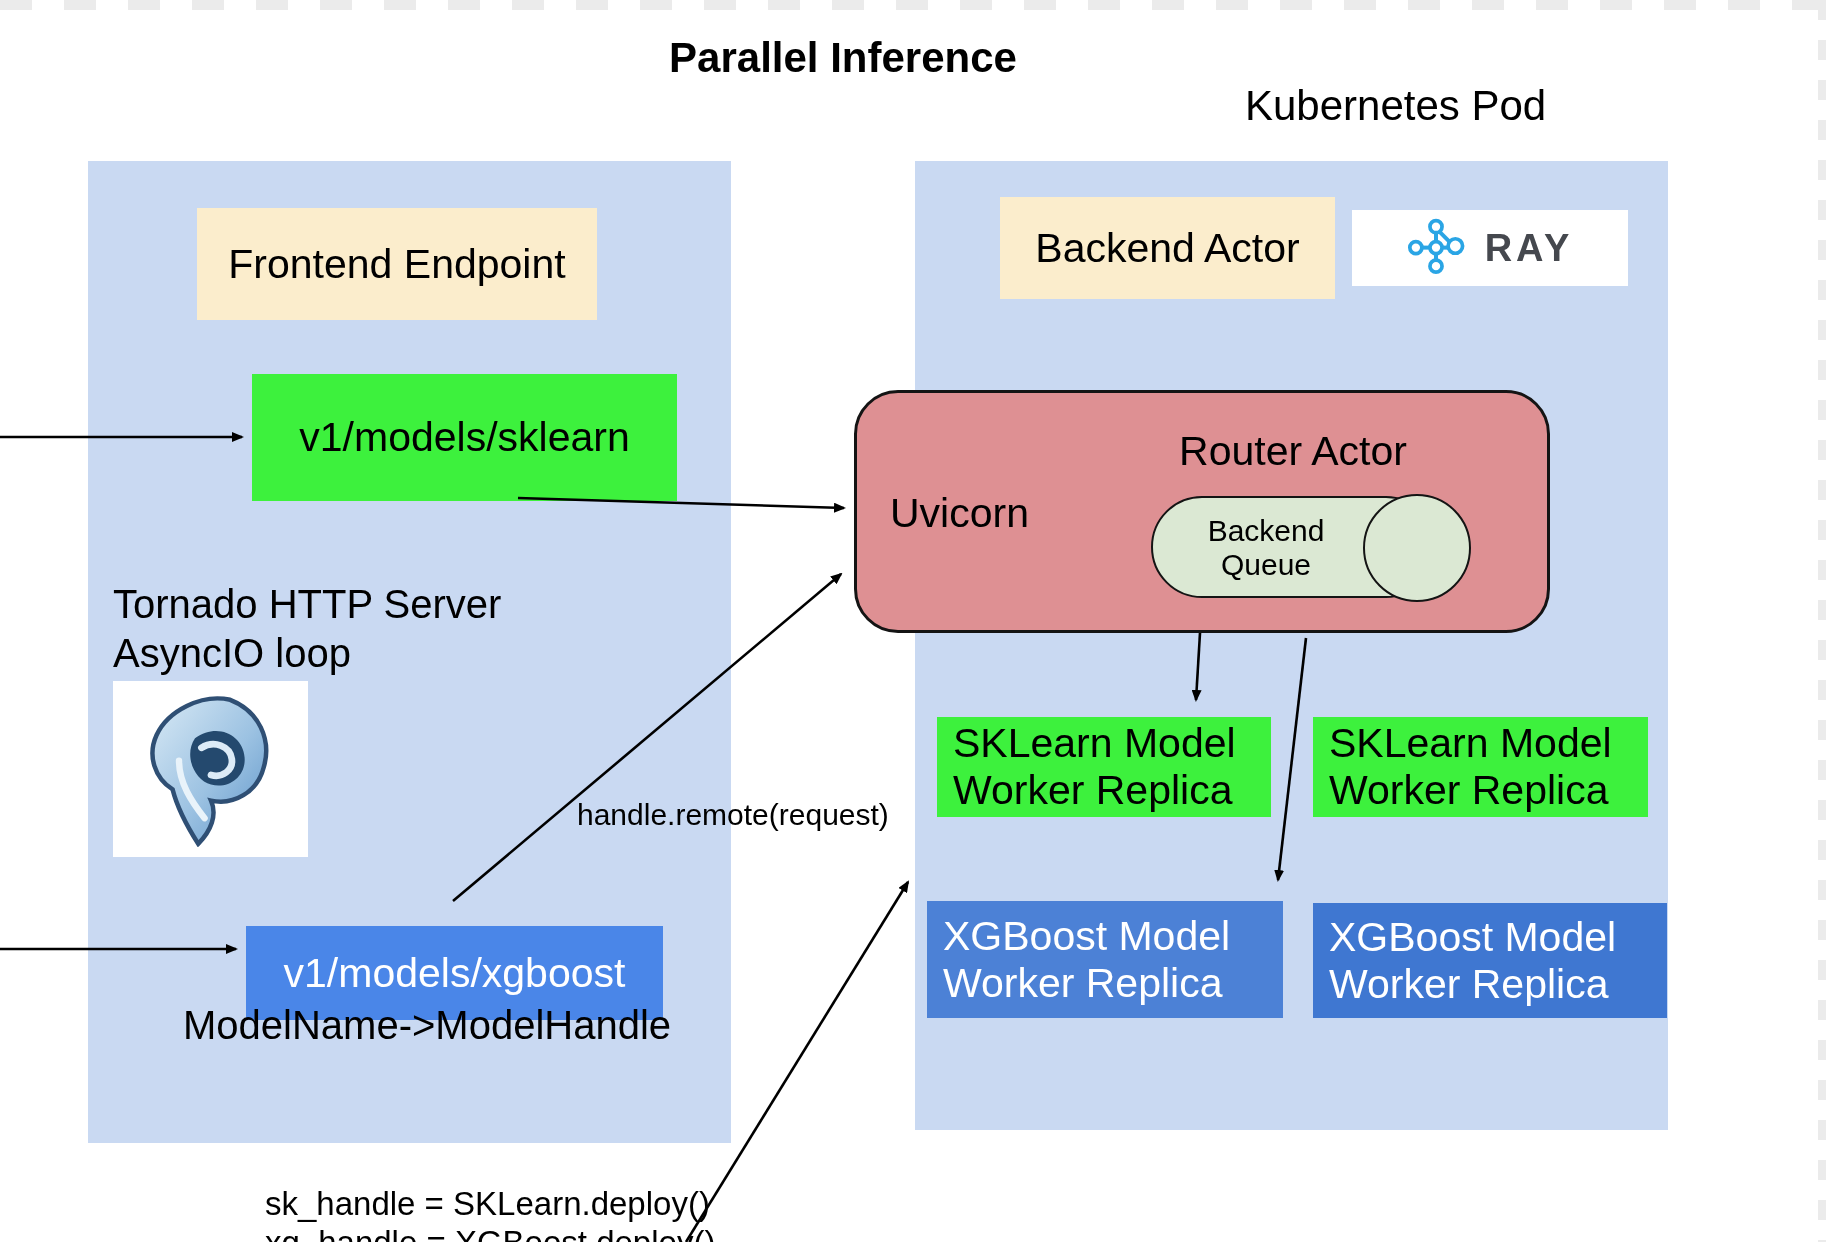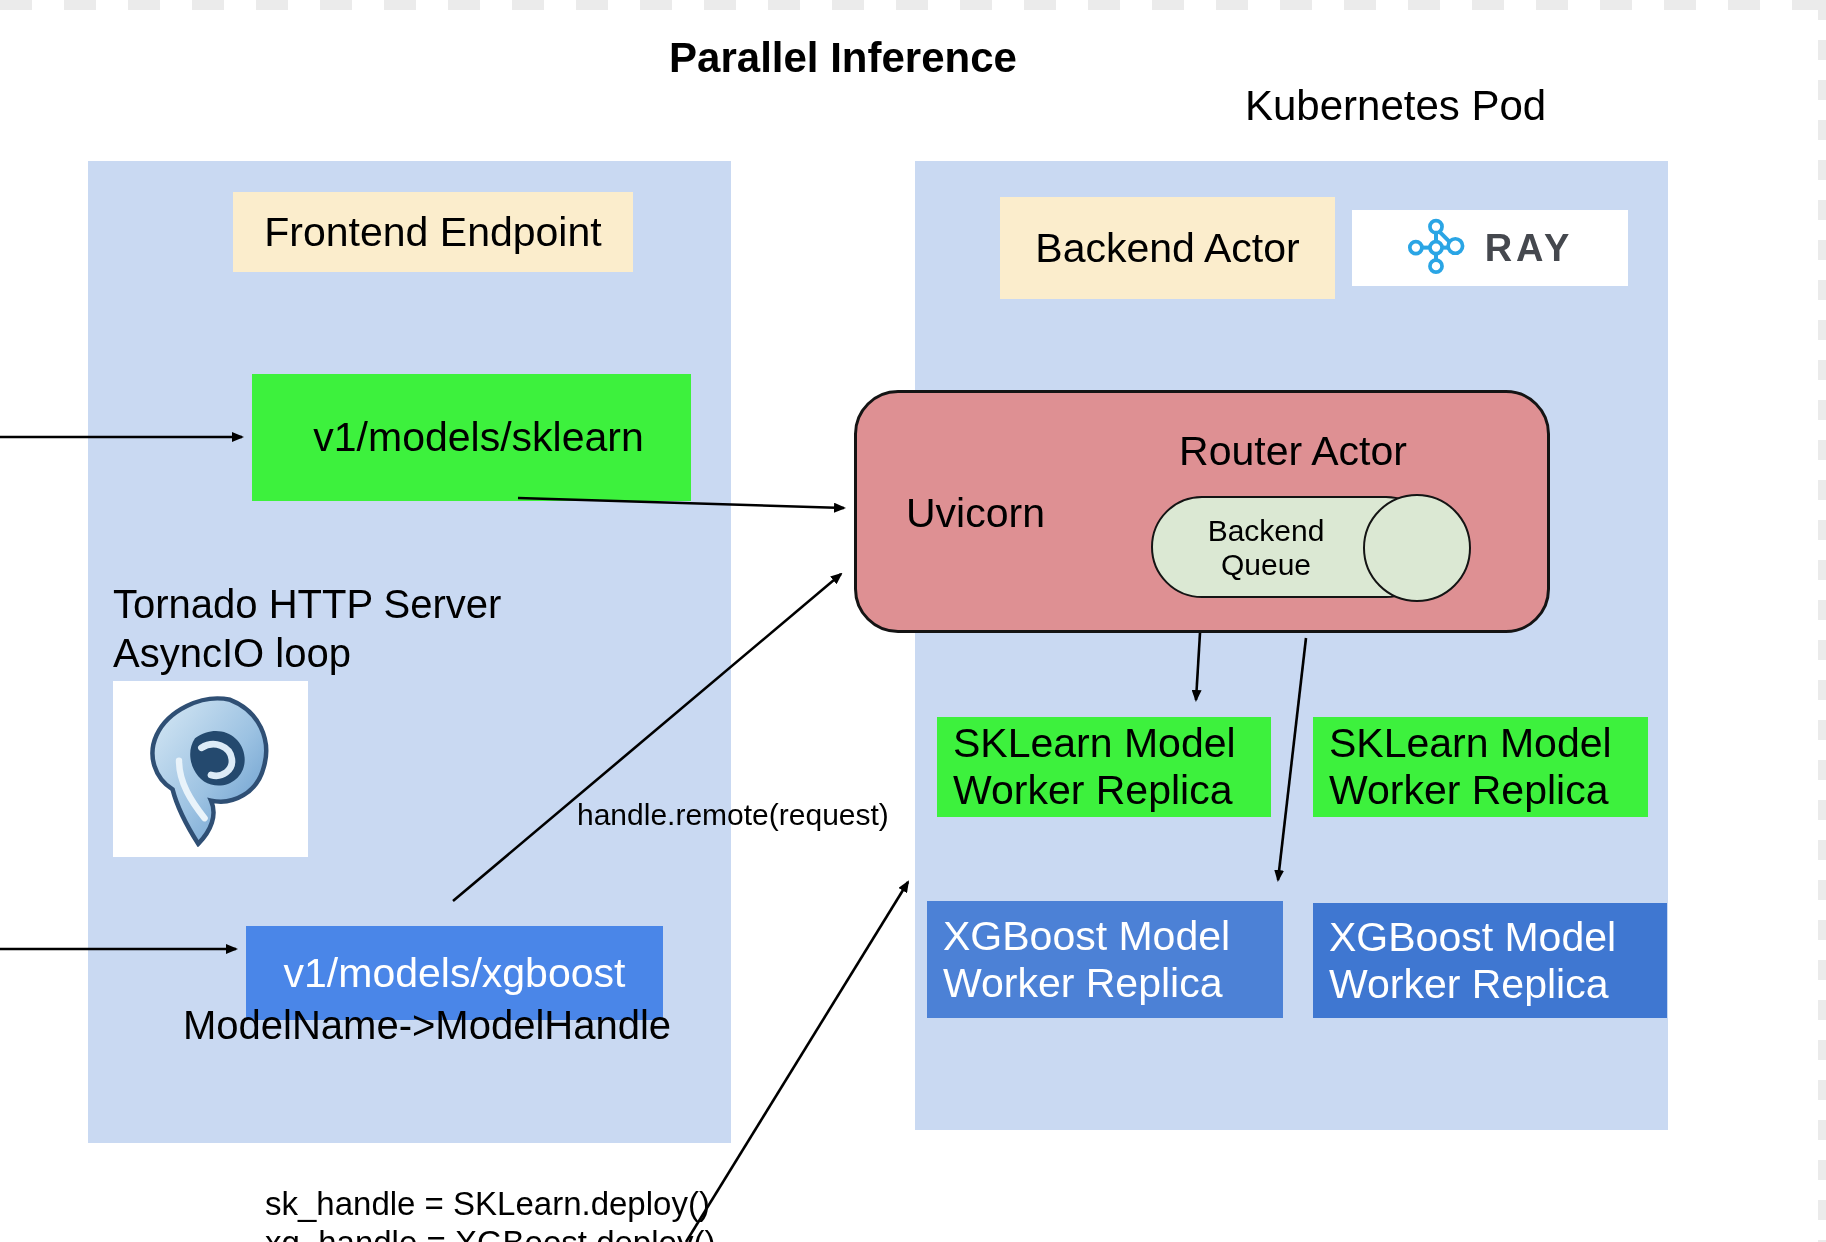--- a/index.html
+++ b/index.html
@@ -16,40 +16,40 @@
   .title{position:absolute;left:593px;top:34px;width:500px;text-align:center;
     font-size:42px;font-weight:bold;}
   .k8s-label{position:absolute;left:1245px;top:82px;font-size:42px;}
 
   .panel{position:absolute;background:#C9D9F2;}
   .panel-left{left:88px;top:161px;width:643px;height:982px;}
   .panel-right{left:915px;top:161px;width:753px;height:969px;}
 
   .crembox{position:absolute;background:#FBEDCC;display:flex;align-items:center;
     justify-content:center;font-size:41px;}
-  .box-frontend{left:197px;top:192px;width:400px;height:80px;margin-left:36px;}
+  .box-frontend{left:197px;top:208px;width:400px;height:112px;}
   .box-backend{left:1000px;top:197px;width:335px;height:102px;}
 
   .ray-badge{position:absolute;left:1352px;top:210px;width:276px;height:76px;background:#fff;
     display:flex;align-items:center;justify-content:center;gap:20px;}
   .ray-text{font-size:38px;font-weight:600;letter-spacing:4px;color:#45484E;}
 
   .ep{position:absolute;display:flex;align-items:center;justify-content:center;font-size:41px;}
-  .ep-sklearn{left:252px;top:374px;width:425px;height:127px;background:#3DF13D;padding-left:14px;}
+  .ep-sklearn{left:252px;top:374px;width:425px;height:127px;background:#3DF13D;}
   .ep-xgboost{left:246px;top:926px;width:417px;height:94px;background:#4A86E8;color:#fff;}
 
   .tornado-text{position:absolute;left:113px;top:580px;font-size:40px;line-height:49px;}
   .tornado-logo{position:absolute;left:113px;top:681px;width:195px;height:176px;background:#fff;
     display:flex;align-items:center;justify-content:center;}
   .model-map{position:absolute;left:183px;top:1003px;font-size:40px;}
 
   .router{position:absolute;left:854px;top:390px;width:696px;height:243px;background:#DE9093;
     border:3px solid #141414;border-radius:44px;box-sizing:border-box;}
   .router-title{position:absolute;left:1108px;top:428px;width:370px;text-align:center;font-size:41px;}
-  .uvicorn{position:absolute;left:890px;top:490px;font-size:41px;margin-left:16px;}
+  .uvicorn{position:absolute;left:890px;top:490px;font-size:41px;}
   .queue-pill{position:absolute;left:1151px;top:496px;width:286px;height:102px;background:#DBE8D3;
     border:2.5px solid #141414;border-radius:53px;box-sizing:border-box;}
   .queue-circle{position:absolute;left:1363px;top:494px;width:108px;height:108px;background:#DBE8D3;
     border:2.5px solid #141414;border-radius:50%;box-sizing:border-box;}
   .queue-text{position:absolute;left:1160px;top:514px;width:212px;text-align:center;
     font-size:30px;line-height:34px;}
 
   .worker{position:absolute;display:flex;flex-direction:column;justify-content:center;
     padding-left:16px;box-sizing:border-box;font-size:41px;line-height:47px;}
   .worker-skl-1{left:937px;top:717px;width:334px;height:100px;background:#3DF13D;}

